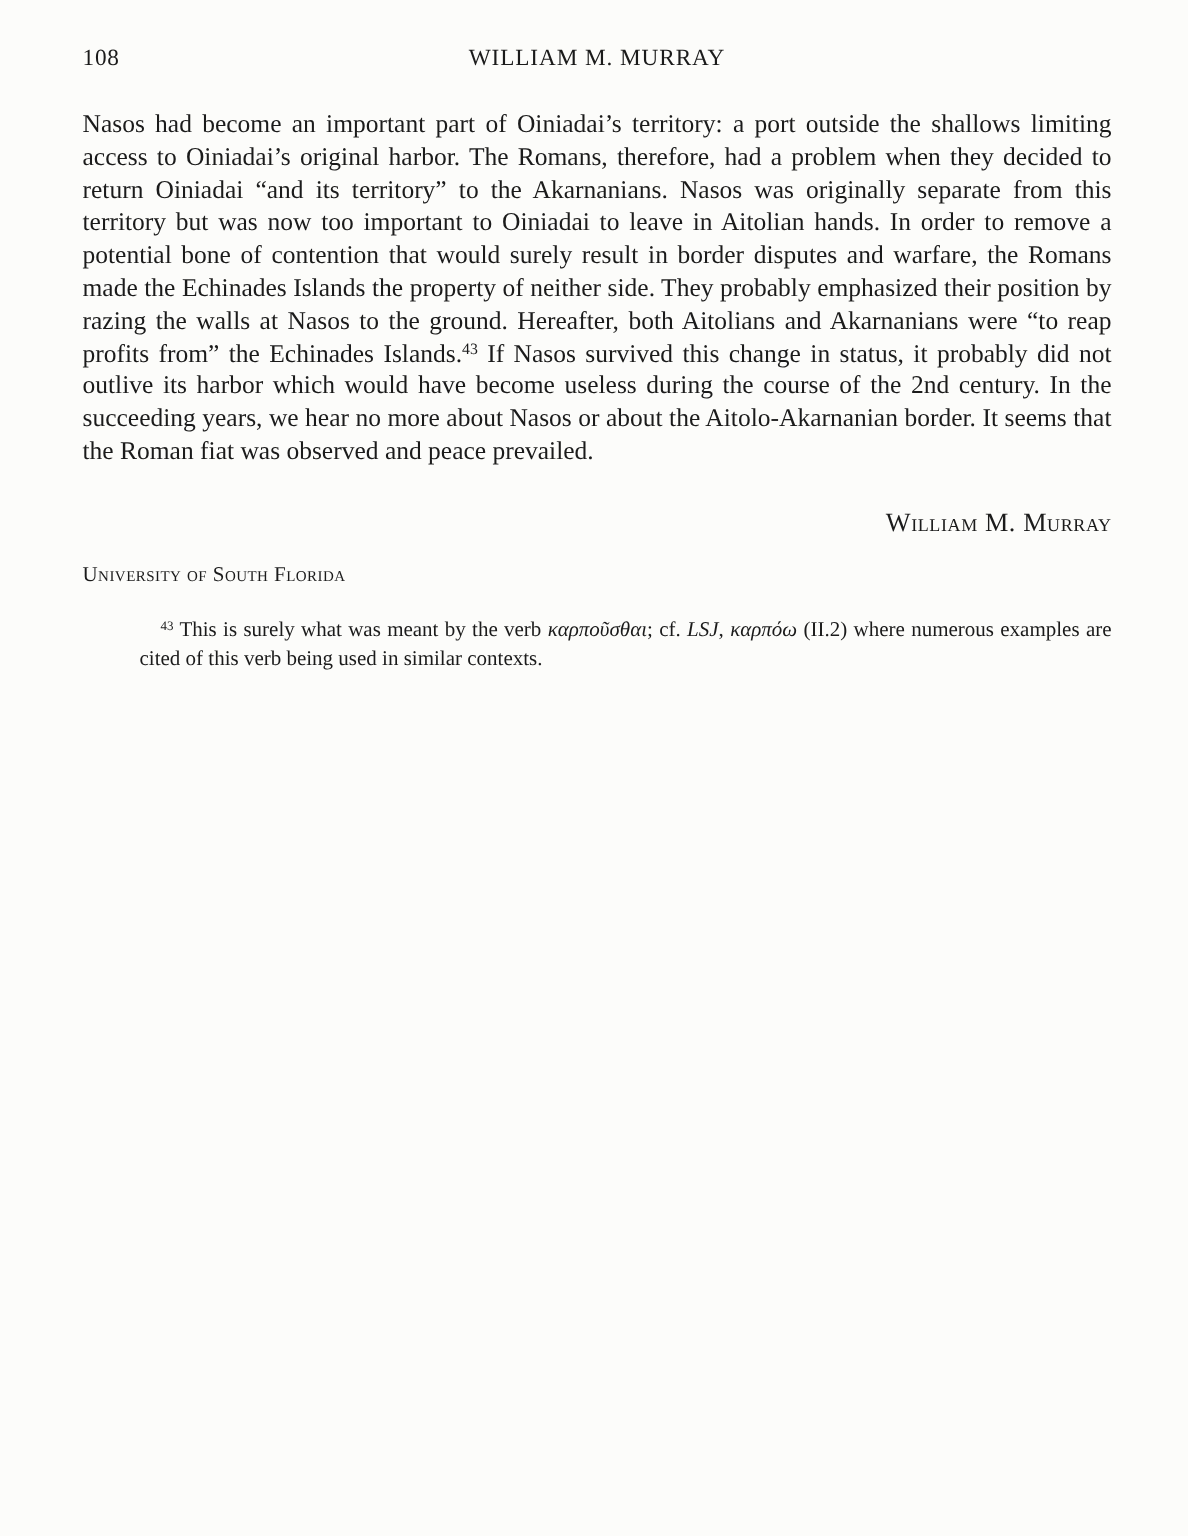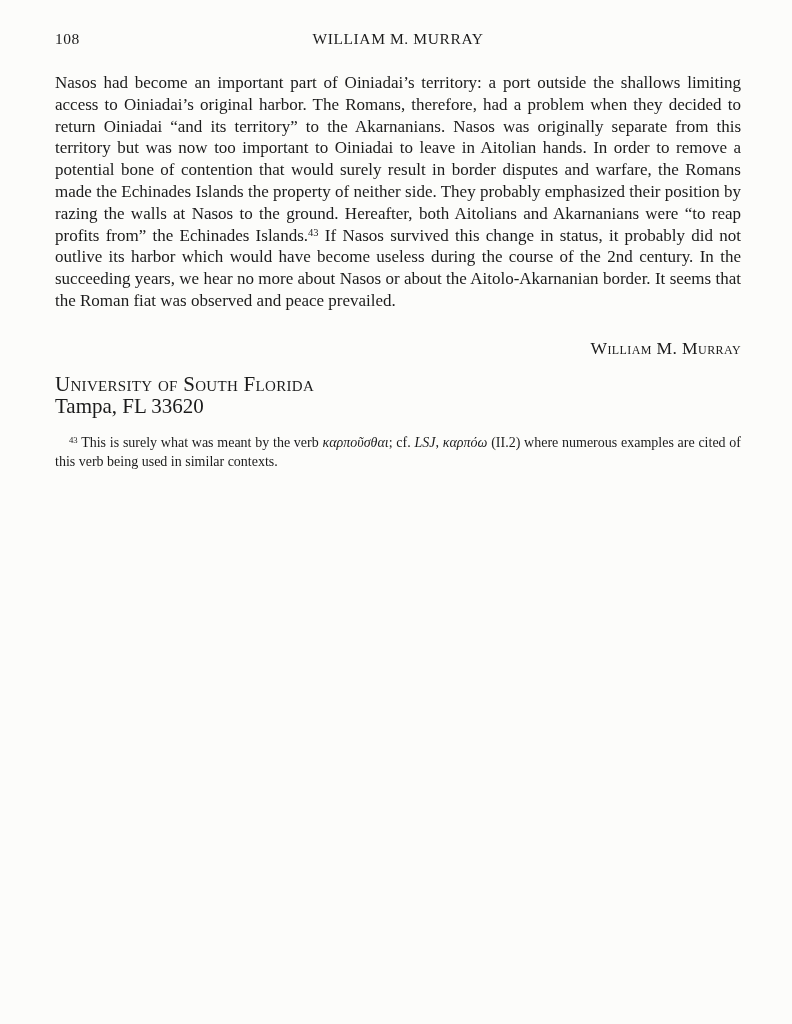--- a/index.html
+++ b/index.html
@@ -57,33 +57,34 @@
   }
   .signature {
     margin-top: 26px;
     text-align: right;
     font-size: 17.5px;
     font-variant: small-caps;
     letter-spacing: 0.4px;
   }
   .affiliation {
     margin-top: 14px;
-    font-size: 21px;
+    font-size: 14px;
     line-height: 22px;
   }
   .affiliation .inst {
     font-variant: small-caps;
     letter-spacing: 0.3px;
   }
   .footnote {
     margin-top: 16px;
     font-size: 14px;
     line-height: 19px;
     text-align: justify;
     text-align-last: left;
+    margin-left: 38px;
   }
   .footnote .fn-indent {
     display: inline-block;
     width: 14px;
   }
   .footnote .greek {
     font-style: italic;
   }
   .footnote .ref-italic {
     font-style: italic;
@@ -99,19 +100,18 @@
       <span class="pageno">108</span>
       <span class="title">WILLIAM M. MURRAY</span>
     </div>
 
     <p class="body-par"><span>Nasos had become an important part of Oiniadai’s territory: a port outside the shallows limiting access to Oiniadai’s original harbor. The Romans, therefore, had a problem when they decided to return Oiniadai “and its territory” to the Akarnanians. Nasos was originally separate from this territory but was now too important to Oiniadai to leave in Aitolian hands. In order to remove a potential bone of contention that would surely result in border disputes and warfare, the Romans made the Echinades Islands the property of neither side. They probably emphasized their position by razing the walls at Nasos to the ground. Hereafter, both Aitolians and Akarnanians were “to reap profits from” the Echinades Islands.</span><sup class="note-ref">43</sup><span> If Nasos survived this change in status, it probably did not outlive its harbor which would have become useless during the course of the 2nd century. In the succeeding years, we hear no more about Nasos or about the Aitolo-Akarnanian border. It seems that the Roman fiat was observed and peace prevailed.</span></p>
 
     <div class="signature">William M. Murray</div>
 
     <div class="affiliation">
       <div class="inst">University of South Florida</div>
-      <div>Tampa, FL 33620</div>
     </div>
 
     <div class="footnote"><span class="fn-indent"></span><sup class="note-ref">43</sup><span> This is surely what was meant by the verb </span><span class="greek">καρποῦσθαι</span><span>; cf. </span><span class="ref-italic">LSJ</span><span>, </span><span class="greek">καρπόω</span><span> (II.2) where numerous examples are cited of this verb being used in similar contexts.</span></div>
 
   </div>
 </div>
 
 </body></html>

